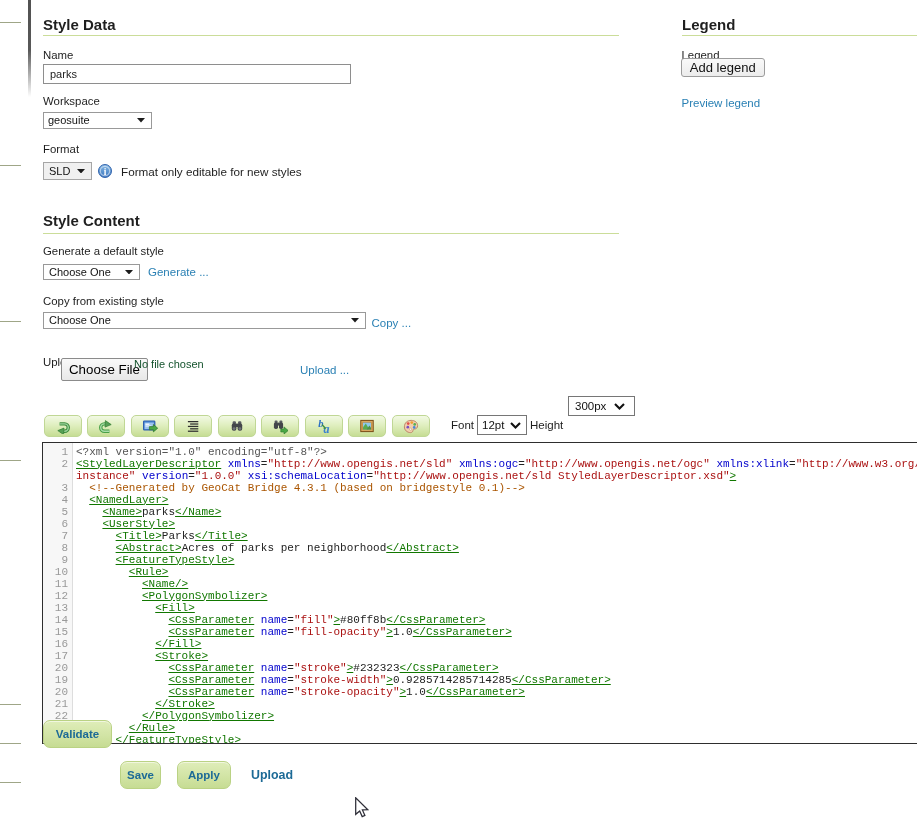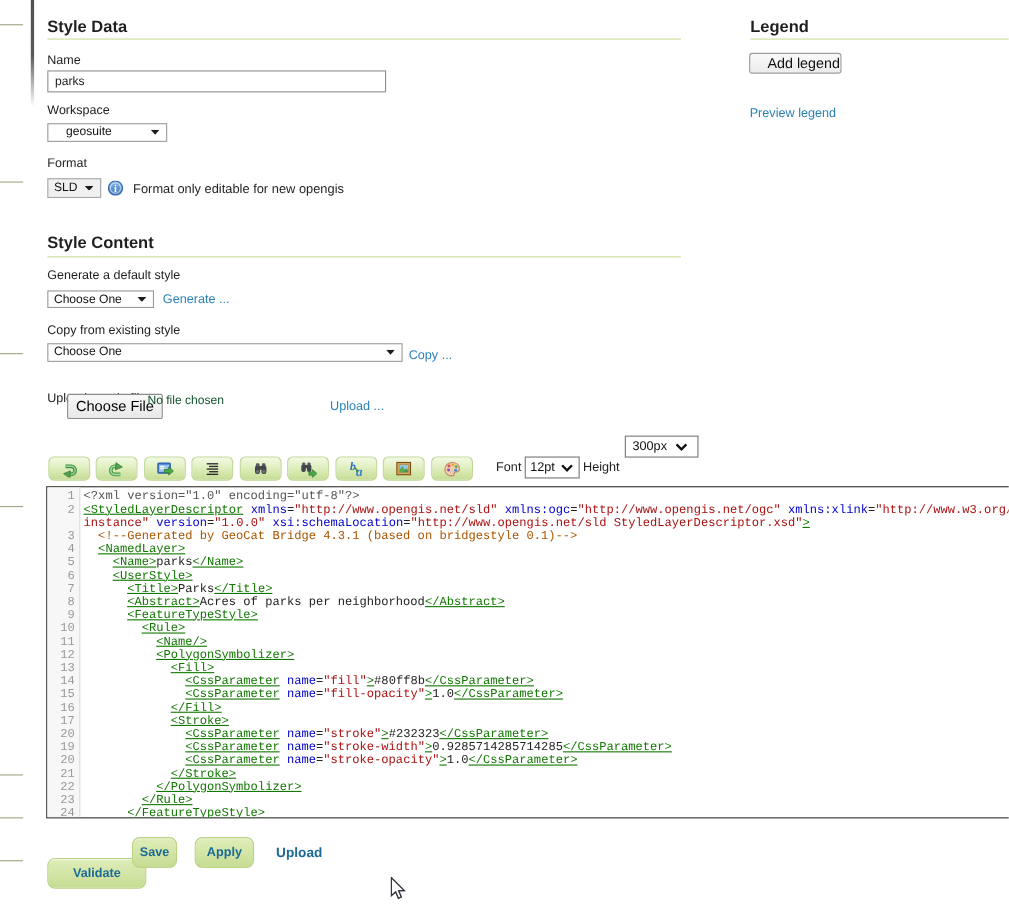--- a/index.html
+++ b/index.html
@@ -34,61 +34,61 @@
     border-right:1px solid #ddd; padding-top:2.5px; }
   .ln { height:12px; text-align:right; padding-right:4px; color:#999; }
   #codes { position:absolute; left:33px; top:2.5px; white-space:pre; }
   .cl { height:12px; }
   .ct { color:#117700;text-decoration:underline; } .ca { color:#0000cc; } .cs { color:#aa1111; }
   .cc { color:#aa5500; } .cm { color:#555; }
   .filebtn { position:absolute; left:43px; top:358px; width:87px; height:23px;
     border:1px solid #8b8b8b; border-radius:2px;
     background:linear-gradient(180deg,#f9f9f9,#e8e8e8); font-size:13.3px; color:#000;
     text-align:center; line-height:21px;margin-left:18px; }
-  .addbtn { position:absolute; left:681px; top:48px; width:83.5px; height:19px;
+  .addbtn { position:absolute; left:681px; top:58px; width:83.5px; height:19px;
     border:1px solid #9c9c9c; border-radius:3px;
     background:linear-gradient(180deg,#f9f9f9,#ececec); font-size:13px; color:#111;
-    text-align:right; line-height:17px; }
+    text-align:center; line-height:17px; }
 </style></head>
 <body>
 <div id="page">
   <div class="sep" style="top:22px"></div>
     <div class="sep" style="top:165px"></div>
     <div class="sep" style="top:321px"></div>
     <div class="sep" style="top:460px"></div>
     <div class="sep" style="top:704px"></div>
     <div class="sep" style="top:743px"></div>
     <div class="sep" style="top:782px"></div>
   <div id="shadow"></div>
 
   <div class="h2" style="left:43px;top:15.5px">Style Data</div>
   <div class="hline" style="left:43px;top:35px;width:576px"></div>
   <div class="lab" style="left:43px;top:49px">Name</div>
   <div class="inp" style="left:43px;top:64px;width:308px;height:20px">parks</div>
   <div class="lab" style="left:43px;top:95px">Workspace</div>
-  <div class="sel" style="left:43px;top:112px;width:109px;height:17px;line-height:15px;padding-left:16px">geosuite<svg class="tri" width="8" height="4.5" viewBox="0 0 8 4.5">
+  <div class="sel" style="left:43px;top:112px;width:109px;height:17px;line-height:15px;padding-left:4px">geosuite<svg class="tri" width="8" height="4.5" viewBox="0 0 8 4.5">
         <path d="M0 0 H8 L4 4.5 Z" fill="#1c1c1c"></path>
       </svg></div>
   <div class="lab" style="left:43px;top:143px">Format</div>
   <div class="sel" style="left:43px;top:162px;width:49px;height:18px;line-height:16px;background:#f0f0f0;border-color:#a6a6a6">SLD<svg class="tri" width="8" height="4.5" viewBox="0 0 8 4.5">
         <path d="M0 0 H8 L4 4.5 Z" fill="#1c1c1c"></path>
       </svg></div>
   <svg width="14" height="14" viewBox="0 0 14 14" style="position:absolute;left:98px;top:164.4px">
       <defs>
         <linearGradient id="ig" x1="0" y1="0" x2="0" y2="1">
           <stop offset="0" stop-color="#8cbce6"></stop>
           <stop offset="0.55" stop-color="#5b93cf"></stop>
           <stop offset="1" stop-color="#3a73be"></stop>
         </linearGradient>
       </defs>
       <circle cx="7" cy="7" r="6.5" fill="url(#ig)" stroke="#3566ae" stroke-width="1"></circle>
       <circle cx="7" cy="7" r="4.7" fill="none" stroke="rgba(255,255,255,0.5)" stroke-width="1.2"></circle>
       <text x="7" y="10.6" text-anchor="middle" font-family="Liberation Serif" font-weight="bold" font-size="9.5" fill="#fff">i</text>
     </svg>
-  <div class="lab" style="left:121px;top:164.5px;font-size:11.7px">Format only editable for new opengis</div>
+  <div class="lab" style="left:121px;top:164.5px;font-size:11.7px">Format only editable for new styles</div>
 
   <div class="h2" style="left:682px;top:15.5px">Legend</div>
   <div class="hline" style="left:682px;top:35px;width:240px"></div>
   <div class="lab" style="left:681.5px;top:49px">Legend</div>
   <div class="addbtn">Add legend</div>
   <div class="lnk" style="left:681.5px;top:97px">Preview legend</div>
 
   <div class="h2" style="left:43px;top:212px">Style Content</div>
   <div class="hline" style="left:43px;top:233px;width:576px"></div>
   <div class="lab" style="left:43px;top:244.5px">Generate a default style</div>
@@ -228,19 +228,19 @@
         <div class="ln">19</div>
         <div class="ln">20</div>
         <div class="ln">21</div>
         <div class="ln">22</div>
         <div class="ln">23</div>
         <div class="ln">24</div>
       </div>
     <div id="codes"><div class="cl"><span class="cm">&lt;?xml version="1.0" encoding="utf-8"?&gt;</span></div><div class="cl"><span class="ct">&lt;StyledLayerDescriptor</span> <span class="ca">xmlns</span>=<span class="cs">"http://www.opengis.net/sld"</span> <span class="ca">xmlns:ogc</span>=<span class="cs">"http://www.opengis.net/ogc"</span> <span class="ca">xmlns:xlink</span>=<span class="cs">"http://www.w3.org/1999/xlink"</span> =</div><div class="cl"><span class="cs">instance"</span> <span class="ca">version</span>=<span class="cs">"1.0.0"</span> <span class="ca">xsi:schemaLocation</span>=<span class="cs">"http://www.opengis.net/sld StyledLayerDescriptor.xsd"</span><span class="ct">&gt;</span></div><div class="cl">  <span class="cc">&lt;!--Generated by GeoCat Bridge 4.3.1 (based on bridgestyle 0.1)--&gt;</span></div><div class="cl">  <span class="ct">&lt;NamedLayer&gt;</span></div><div class="cl">    <span class="ct">&lt;Name&gt;</span>parks<span class="ct">&lt;/Name&gt;</span></div><div class="cl">    <span class="ct">&lt;UserStyle&gt;</span></div><div class="cl">      <span class="ct">&lt;Title&gt;</span>Parks<span class="ct">&lt;/Title&gt;</span></div><div class="cl">      <span class="ct">&lt;Abstract&gt;</span>Acres of parks per neighborhood<span class="ct">&lt;/Abstract&gt;</span></div><div class="cl">      <span class="ct">&lt;FeatureTypeStyle&gt;</span></div><div class="cl">        <span class="ct">&lt;Rule&gt;</span></div><div class="cl">          <span class="ct">&lt;Name/&gt;</span></div><div class="cl">          <span class="ct">&lt;PolygonSymbolizer&gt;</span></div><div class="cl">            <span class="ct">&lt;Fill&gt;</span></div><div class="cl">              <span class="ct">&lt;CssParameter</span> <span class="ca">name</span>=<span class="cs">"fill"</span><span class="ct">&gt;</span>#80ff8b<span class="ct">&lt;/CssParameter&gt;</span></div><div class="cl">              <span class="ct">&lt;CssParameter</span> <span class="ca">name</span>=<span class="cs">"fill-opacity"</span><span class="ct">&gt;</span>1.0<span class="ct">&lt;/CssParameter&gt;</span></div><div class="cl">            <span class="ct">&lt;/Fill&gt;</span></div><div class="cl">            <span class="ct">&lt;Stroke&gt;</span></div><div class="cl">              <span class="ct">&lt;CssParameter</span> <span class="ca">name</span>=<span class="cs">"stroke"</span><span class="ct">&gt;</span>#232323<span class="ct">&lt;/CssParameter&gt;</span></div><div class="cl">              <span class="ct">&lt;CssParameter</span> <span class="ca">name</span>=<span class="cs">"stroke-width"</span><span class="ct">&gt;</span>0.9285714285714285<span class="ct">&lt;/CssParameter&gt;</span></div><div class="cl">              <span class="ct">&lt;CssParameter</span> <span class="ca">name</span>=<span class="cs">"stroke-opacity"</span><span class="ct">&gt;</span>1.0<span class="ct">&lt;/CssParameter&gt;</span></div><div class="cl">            <span class="ct">&lt;/Stroke&gt;</span></div><div class="cl">          <span class="ct">&lt;/PolygonSymbolizer&gt;</span></div><div class="cl">        <span class="ct">&lt;/Rule&gt;</span></div><div class="cl">      <span class="ct">&lt;/FeatureTypeStyle&gt;</span></div></div>
   </div>
 
-  <div class="gbtn" style="left:43px;top:780px;width:90px;height:28px;line-height:26px">Validate</div>
+  <div class="gbtn" style="left:43px;top:720px;width:69px;height:28px;line-height:26px">Validate</div>
   <div class="gbtn" style="left:120px;top:761px;width:41px;height:28px;line-height:26px">Save</div>
   <div class="gbtn" style="left:177px;top:761px;width:54px;height:28px;line-height:26px">Apply</div>
   <div class="lnk" style="left:251px;top:768px;font-weight:bold;font-size:12.4px;color:#1c6a96">Upload</div>
   <svg width="14" height="21" viewBox="0 0 14 21" style="position:absolute;left:354.6px;top:797.4px">
       <path d="M0.7 0.8 L0.7 17.3 L4.7 13.9 L7.2 19.6 L9.9 18.4 L7.4 12.9 L12.6 12.6 Z" fill="#fff" stroke="#2e2e38" stroke-width="1.25" stroke-linejoin="miter"></path>
     </svg>
 </div>
 </body></html>

